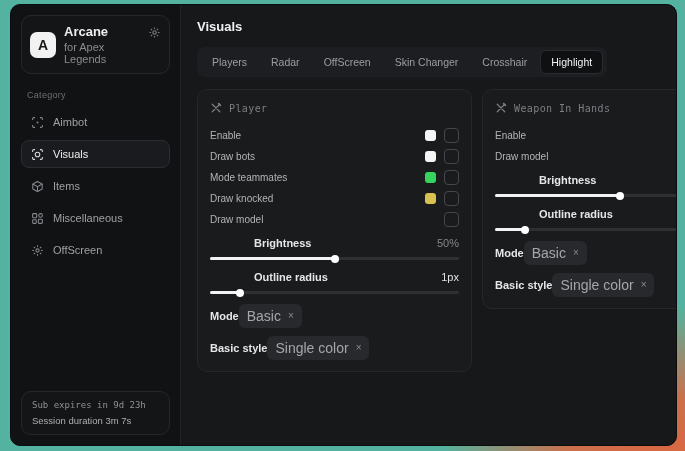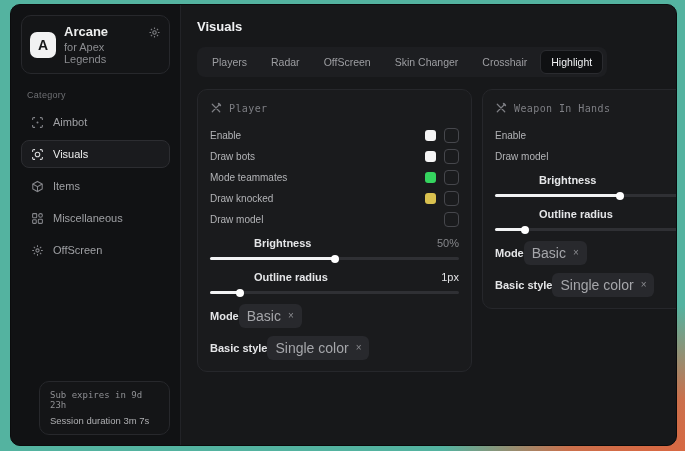--- a/index.html
+++ b/index.html
@@ -38,21 +38,21 @@
   .nav{ display:flex; flex-direction:column; gap:4px; }
   .nav-item{
     display:flex; align-items:center; gap:9px; height:28px; padding:0 9px;
     font-size:11px; color:#9fa0a4; border:1px solid transparent; border-radius:8px;
     cursor:pointer;
   }
   .nav-item .ic{ color:#85868b; display:flex; }
   .nav-item.active{ background:#1a1b1e; border-color:#2c2d31; color:#eceded; }
   .nav-item.active .ic{ color:#d6d7d9; }
   .sub-card{
-    position:absolute; left:28px; right:10px; bottom:10px;
+    position:absolute; left:10px; right:10px; bottom:10px;
     border:1px solid #27282c; border-radius:10px; padding:8px 10px; background:#141517;
   }
   .sub-line1{ font-family:"DejaVu Sans Mono", monospace; font-size:9px; color:#8f9094; }
   .sub-line2{ font-size:9.5px; color:#aeafb2; margin-top:5px; }
   
   .main{ flex:1; background:#17181a; padding:14px 16px; overflow:hidden; }
   .page-title{ font-size:13px; font-weight:bold; color:#f0f1f3; }
   .tabbar{
     margin-top:13px; display:inline-flex; align-items:center; gap:2px;
     background:#1d1e21; border-radius:8px; padding:3px 4px;

